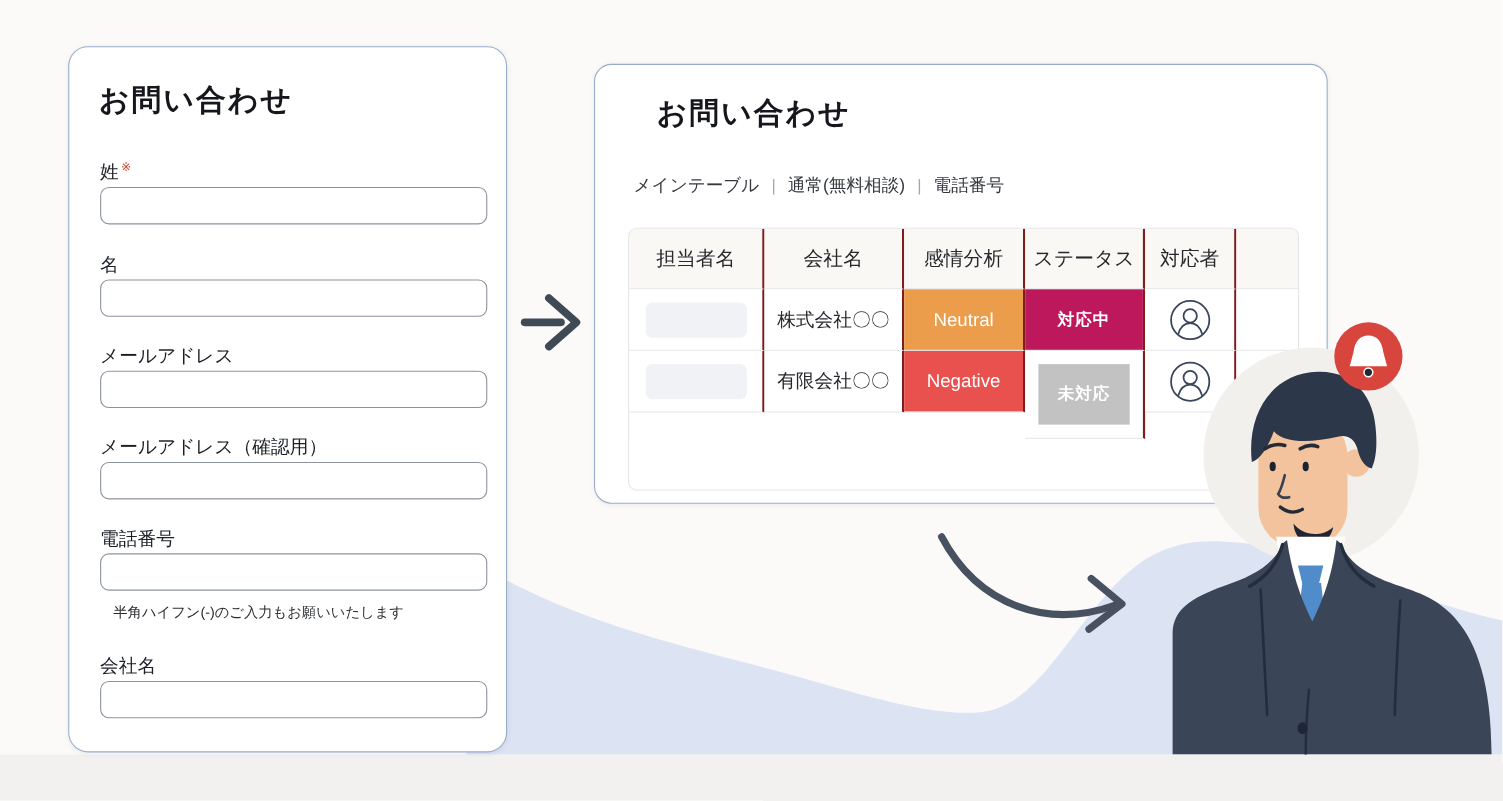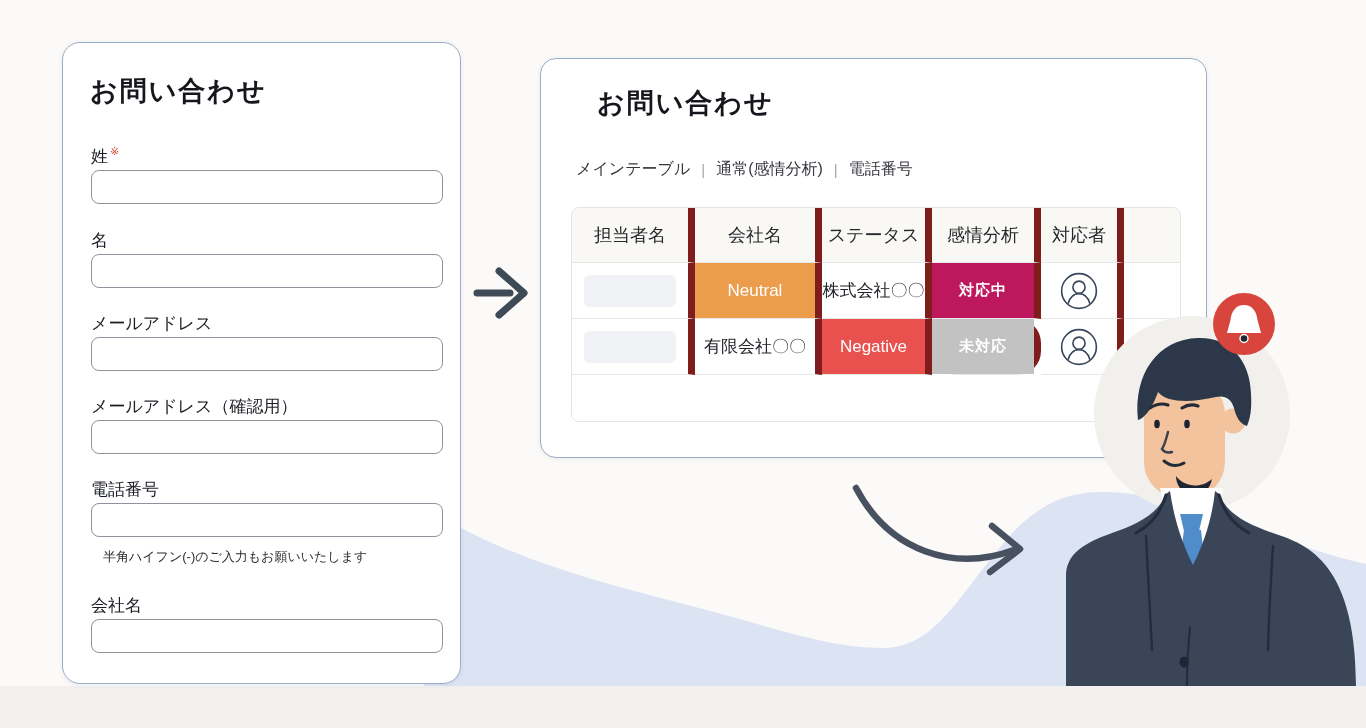--- a/index.html
+++ b/index.html
@@ -31,21 +31,21 @@
         font-size:16px;color:#35383E;}
   .tabs .sep{color:#A3A8B0;font-size:15px;}
   .tab{cursor:pointer;}
 
   
   .inq-table{position:absolute;left:30px;top:148px;width:608px;border:1px solid #E3E4E8;
              border-radius:8px;overflow:hidden;background:#fff;}
   .trow,.thead{display:grid;grid-template-columns:123px 127px 110px 109px 83px 1fr;}
   .thead .cell{height:54px;background:#FAF8F5;font-size:18px;color:#26282D;}
   .trow .cell{height:55px;background:#fff;font-size:17px;color:#222固;}
-  .cell{display:flex;align-items:center;justify-content:center;border-right:7px solid #7f1d1d;
+  .cell{display:flex;align-items:center;justify-content:center;border-right:2px solid #7f1d1d;
         border-bottom:1px solid #E7E7EA;color:#24262B;}
   .cell:last-child{border-right:none;}
   .tfoot-space{height:46px;background:#fff;}
   .pill{width:92px;height:32px;background:#F0F2F6;border-radius:6px;}
   .chip{color:#fff;width:100%;height:100%;display:flex;align-items:center;justify-content:center;}
   .chip.sentiment{font-size:17px;}
   .chip.status{font-size:15px;font-weight:700;letter-spacing:1px;}
 
   
   .halo{position:absolute;left:1094px;top:316px;width:196px;height:196px;border-radius:50%;
@@ -96,43 +96,43 @@
       <polyline points="29,9 54,31 29,53"></polyline>
     </g>
   </svg>
 
   <div class="card crm-card">
     <div class="card-title">お問い合わせ</div>
 
     <div class="tabs">
       <span class="tab">メインテーブル</span>
       <span class="sep">|</span>
-      <span class="tab">通常(感情分析)</span>
+      <span class="tab">通常(無料相談)</span>
       <span class="sep">|</span>
       <span class="tab">電話番号</span>
     </div>
 
     <div class="inq-table">
       <div class="thead">
         <div class="cell">担当者名</div>
         <div class="cell">会社名</div>
+        <div class="cell">感情分析</div>
         <div class="cell">ステータス</div>
-        <div class="cell">感情分析</div>
         <div class="cell">対応者</div>
         <div class="cell"></div>
       </div>
 
       <div class="trow">
         <div class="cell">
             <div class="pill"></div>
           </div>
+        <div class="cell">株式会社〇〇</div>
         <div class="cell" style="padding:0;">
           <div class="chip sentiment" style="background-color: rgb(236, 157, 76);">Neutral</div>
         </div>
-        <div class="cell">株式会社〇〇</div>
         <div class="cell" style="padding:0;">
           <div class="chip status" style="background-color: #be185d;">対応中</div>
         </div>
         <div class="cell">
           <svg width="38" height="38" viewBox="0 0 40 40" fill="none" stroke="#39455A" stroke-width="1.7">
             <circle cx="20" cy="20" r="18.3"></circle>
             <circle cx="20" cy="16" r="6.4"></circle>
             <path d="M8.5,33.5 C10.5,26 14.5,22.8 20,22.8 C25.5,22.8 29.5,26 31.5,33.5"></path>
           </svg>
         </div>
@@ -140,21 +140,21 @@
       </div>
 
       <div class="trow">
         <div class="cell">
             <div class="pill"></div>
           </div>
         <div class="cell">有限会社〇〇</div>
         <div class="cell" style="padding:0;">
           <div class="chip sentiment" style="background-color: rgb(232, 81, 78);">Negative</div>
         </div>
-        <div class="cell" style="padding:0;border-radius:24px;">
+        <div class="cell" style="padding:12px;">
           <div class="chip status" style="background-color: rgb(194, 194, 195);">未対応</div>
         </div>
         <div class="cell">
           <svg width="38" height="38" viewBox="0 0 40 40" fill="none" stroke="#39455A" stroke-width="1.7">
             <circle cx="20" cy="20" r="18.3"></circle>
             <circle cx="20" cy="16" r="6.4"></circle>
             <path d="M8.5,33.5 C10.5,26 14.5,22.8 20,22.8 C25.5,22.8 29.5,26 31.5,33.5"></path>
           </svg>
         </div>
         <div class="cell"></div>

